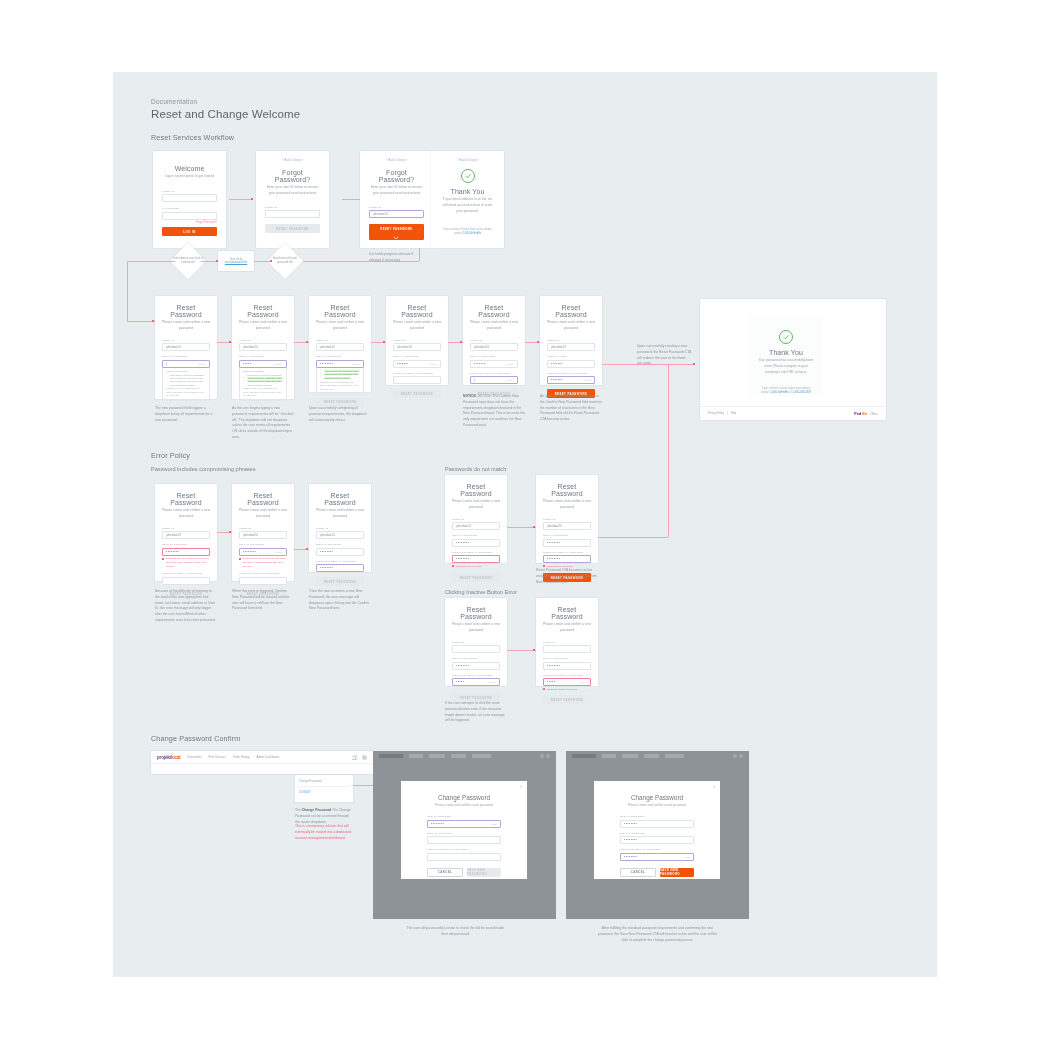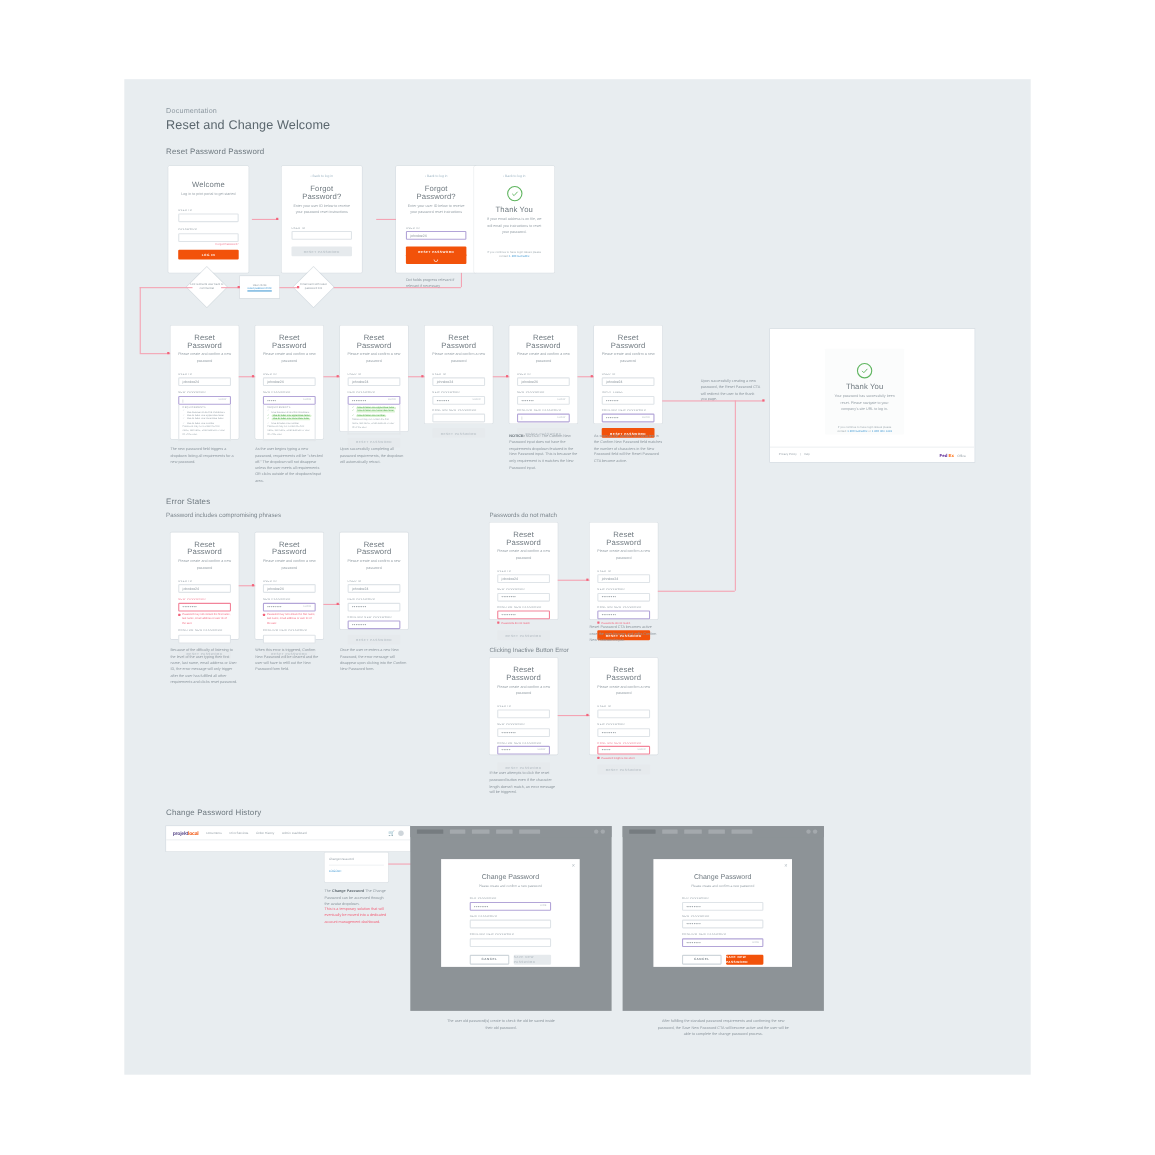--- a/index.html
+++ b/index.html
@@ -101,21 +101,21 @@
   .fl { font-size:2.6px; color:#9aa4ab; }
   .fx { margin-left:auto; display:flex; align-items:center; gap:1px; }
 </style>
 </head>
 <body>
 
 <div class="canvas">
 
   <div class="kicker" style="left:38px; top:26px;">Documentation</div>
   <div class="h1" style="left:38px; top:36px;">Reset and Change Welcome</div>
-  <div class="sect" style="left:38px; top:61px;">Reset Password Password</div>
+  <div class="sect" style="left:38px; top:61px;">Reset Services Workflow</div>
 
   <div class="line lh" style="left:116px; top:127px; width:24px;"></div>
   <div class="arrow" style="left:138px; top:126px;"></div>
   <div class="line lh" style="left:229px; top:127px; width:24px;"></div>
   <div class="arrow" style="left:251px; top:126px;"></div>
   <div class="line lh" style="left:293px; top:127px; width:50px;"></div>
   <div class="arrow" style="left:341px; top:126px;"></div>
   <div class="line lv" style="left:306px; top:127px; height:62px;"></div>
   <div class="line lh" style="left:190px; top:189px; width:116px;"></div>
 
@@ -454,21 +454,21 @@
       <span class="fl" style="margin:0 3px;">|</span>
       <span class="fl">Help</span>
       <span class="fx">
         <span style="font-size:4px; font-weight:bold; color:#4d148c;">Fed</span>
         <span style="font-size:4px; font-weight:bold; color:#ff6600;">Ex</span>
         <span style="font-size:3px; color:#9aa4ab; margin-left:2px;">Office</span>
       </span>
     </div>
   </div>
 
-  <div class="sect" style="left:38px; top:379px;">Error States</div>
+  <div class="sect" style="left:38px; top:379px;">Error Policy</div>
   <div class="subsect" style="left:38px; top:393px;">Password includes compromising phrases</div>
 
   <div class="card" style="left:42px; top:412px; width:62px; height:97px;">
     <div style="padding:8px 7px 0;">
       <div class="c-title">Reset Password</div>
       <div class="c-sub">Please create and confirm a new password</div>
       <div style="margin-top:7px;">
         <div class="lbl">USER ID</div>
         <div class="fld">
             <span>johndoe24</span>
@@ -684,21 +684,21 @@
           </div>
       </div>
       <div class="btn off" style="margin-top:4px;">RESET PASSWORD</div>
     </div>
   </div>
   <div class="caption" style="left:332px; top:629px; width:62px;">If the user attempts to click the reset password button even if the character length doesn't match, an error message will be triggered.</div>
 
   <div class="line lh" style="left:394px; top:578px; width:29px;"></div>
   <div class="arrow" style="left:420px; top:577px;"></div>
 
-  <div class="sect" style="left:38px; top:662px;">Change Password History</div>
+  <div class="sect" style="left:38px; top:662px;">Change Password Confirm</div>
 
   <div class="browser" style="left:38px; top:679px; width:222px; height:23px;">
     <div class="nav">
       <span class="logo"><span>projekt</span><i>local</i></span>
       <span class="navitem">Documents</span>
       <span class="navitem">Print Services</span>
       <span class="navitem">Order History</span>
       <span class="navitem">Admin Dashboard</span>
       <span class="navicons">
         <span style="font-size:5px; color:#6a4fa0;">🛒</span>

